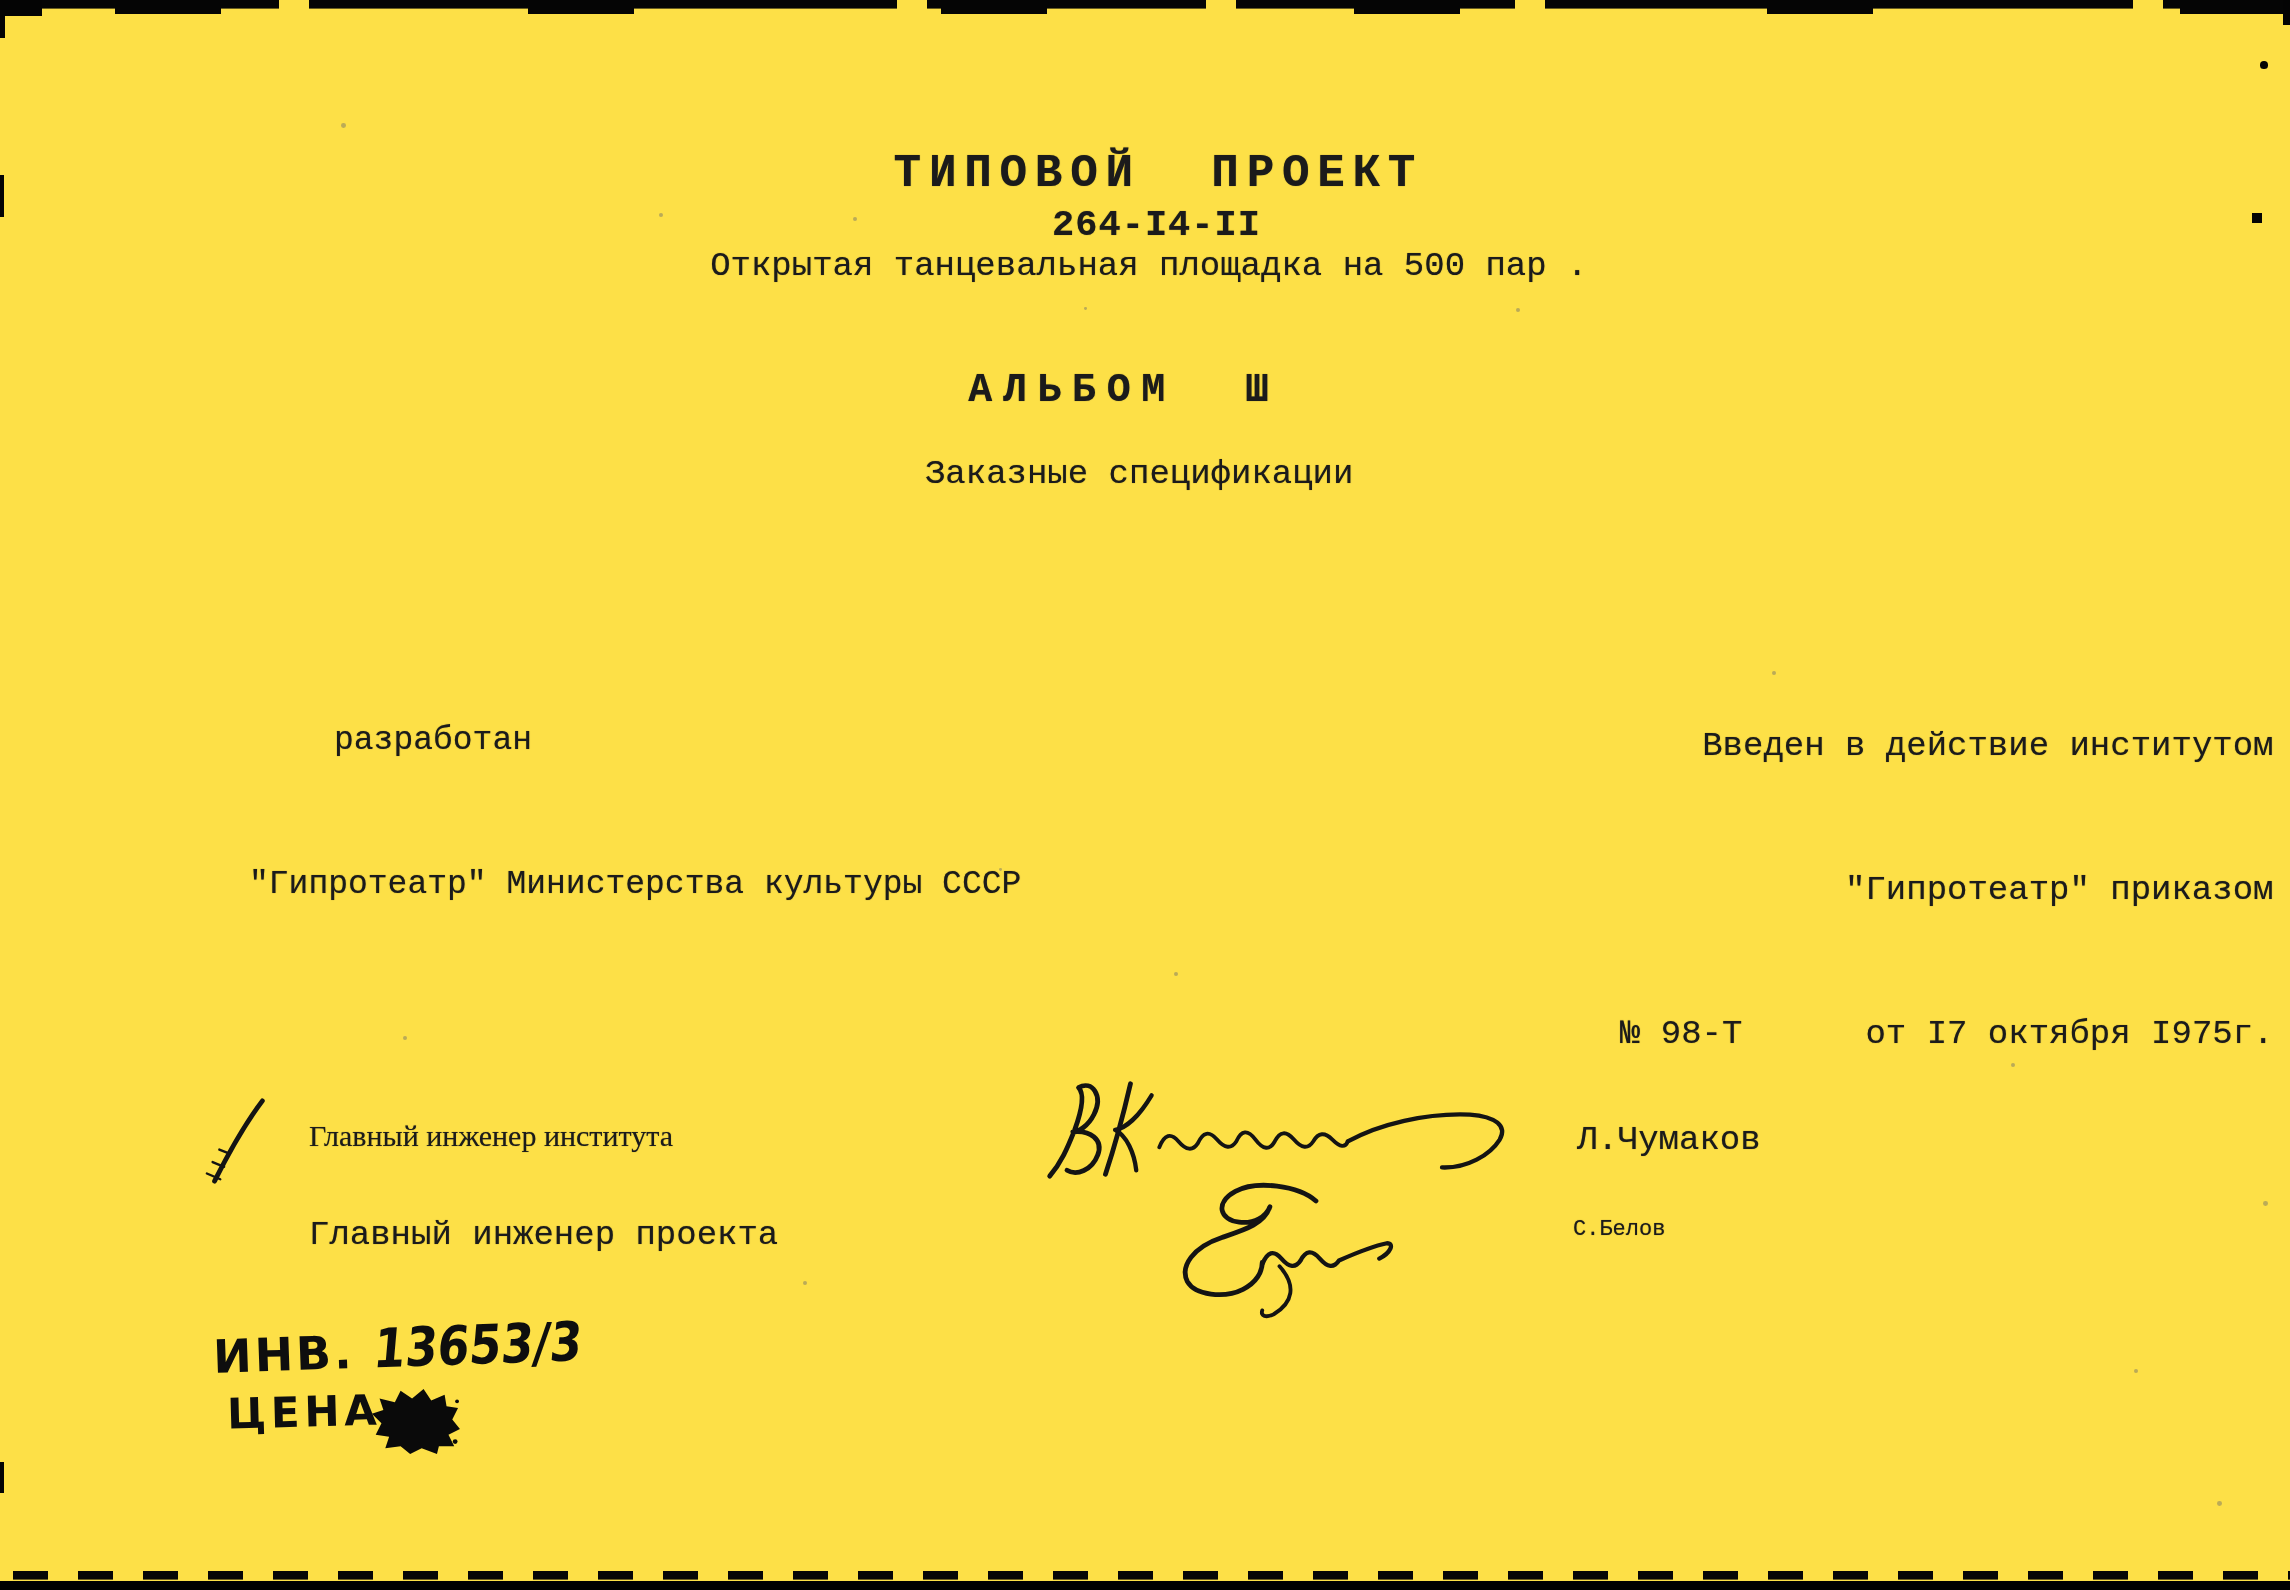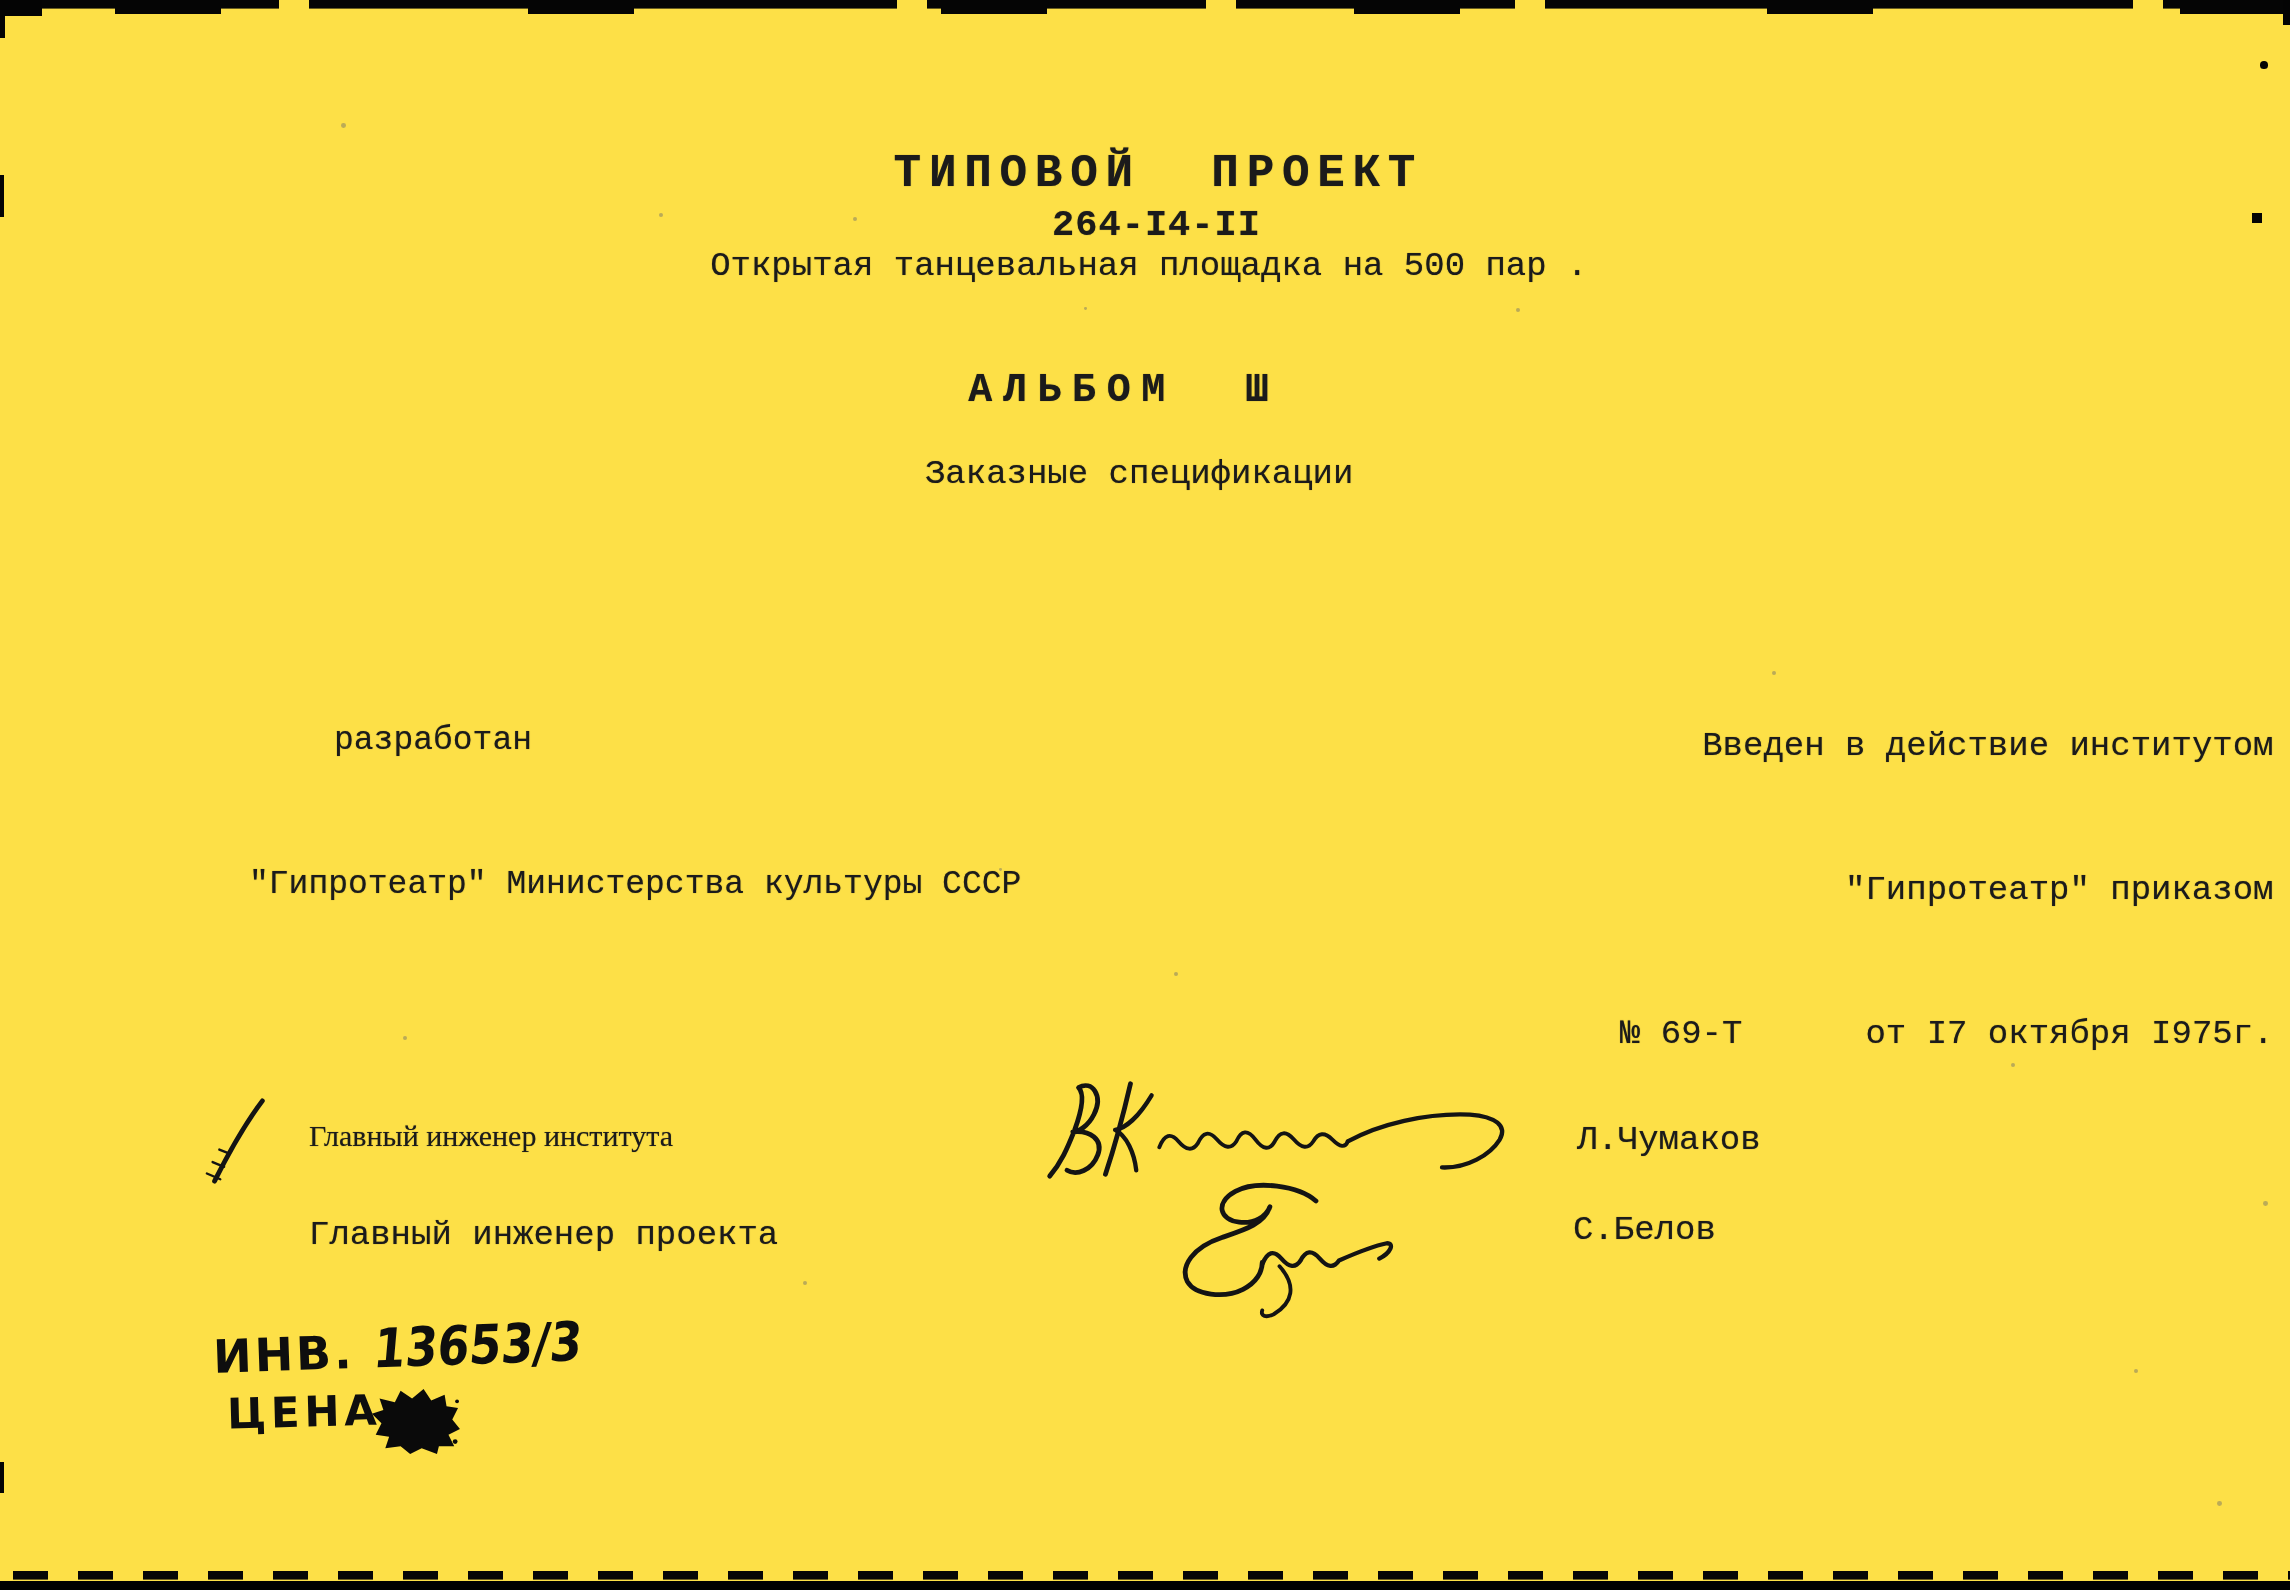--- a/index.html
+++ b/index.html
@@ -23,21 +23,21 @@
   .proj-sub{top:242px;font-size:34px;transform:translateX(3.8px);}
   .album{top:367px;font-size:40px;font-weight:700;letter-spacing:10.6px;transform:translateX(-21px);}
   .album-sub{top:450px;font-size:34px;transform:translateX(-5.8px);}
   .developed-block{left:249px;top:621px;font-size:33px;}
   .developed-block .l1{padding-left:85px;}
   .enacted-block{left:1620px;top:626px;font-size:34px;text-align:right;}
   .enacted-block .date{display:inline-block;margin-left:123px;}
   .role-1{left:309px;top:1112px;font-size:30px;font-family:Liberation Serif, serif;}
   .role-2{left:309px;top:1211px;font-size:34px;}
   .name-1{left:1577px;top:1116px;font-size:34px;}
-  .name-2{left:1573px;top:1206px;font-size:34px;}
+  .name-2{left:1573px;top:1206px;font-size:22px;}
   .hand{
     position:absolute;
     font-family:"DejaVu Sans",sans-serif;
     font-weight:700;color:#0e0e0e;white-space:pre;
   }
   .inv-stamp{left:213px;top:1316px;display:flex;align-items:baseline;transform:rotate(-2deg);}
   .inv-label{font-size:46px;letter-spacing:2.9px;}
   .inv-number{font-size:54px;display:inline-block;margin-left:15.4px;transform:skewX(-7deg) scaleX(.85);transform-origin:left bottom;}
   .price-stamp{left:227px;top:1387px;font-size:42px;letter-spacing:4.8px;transform:rotate(-1.5deg);}
   .artifact{position:absolute;background:#040404;}
@@ -85,21 +85,21 @@
   <div class="typed center-line album-sub">Заказные спецификации</div>
 
   <div class="typed developed-block">
     <div class="l1">разработан</div>
     <div>"Гипротеатр" Министерства культуры СССР</div>
   </div>
 
   <div class="typed enacted-block">
     <div>Введен в действие институтом</div>
     <div>"Гипротеатр" приказом</div>
-    <div><span>№ 69-Т</span><span class="date">от I7 октября I975г.</span></div>
+    <div><span>№ 98-Т</span><span class="date">от I7 октября I975г.</span></div>
   </div>
 
   <svg class="slash" style="left:203px;top:1097px;" width="69" height="88" viewBox="0 0 72 92">
     <path d="M12,88 C26,60 44,28 62,4" stroke-width="5"></path>
     <path d="M4,80 l14,6 M10,68 l12,5 M17,55 l10,4" stroke-width="2.5"></path>
   </svg>
   <div class="typed role-1">Главный инженер института</div>
   <svg class="sig" style="left:1042px;top:1074px;" width="476" height="108" viewBox="0 0 495 112">
     <path d="M8,106 C20,92 26,78 34,58 C42,36 44,20 38,14 C52,6 64,22 54,42 C48,54 38,60 32,60 C50,58 64,68 58,84 C52,100 36,106 26,100" stroke-width="5"></path>
     <path d="M92,10 C86,36 76,74 66,104" stroke-width="5"></path>

